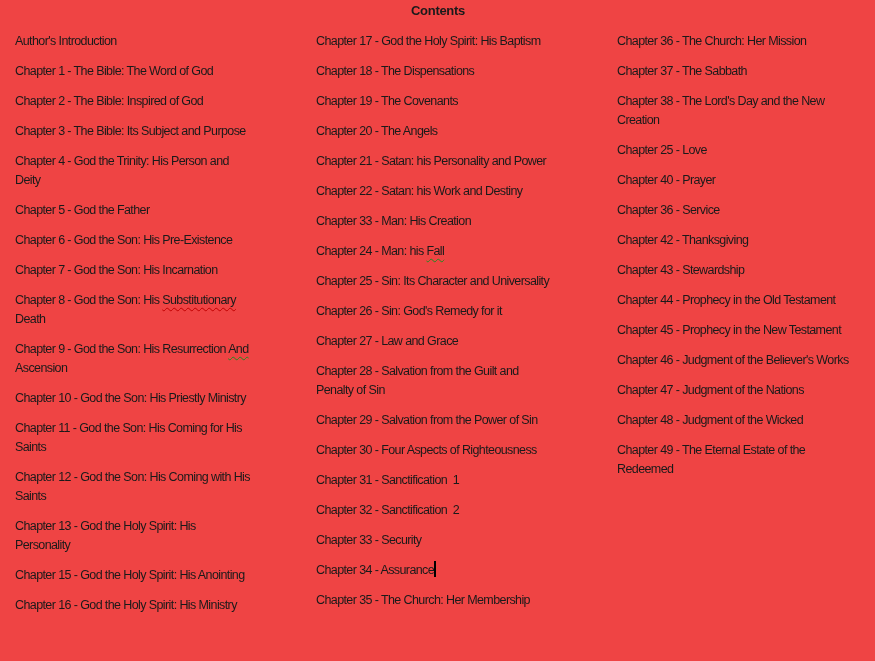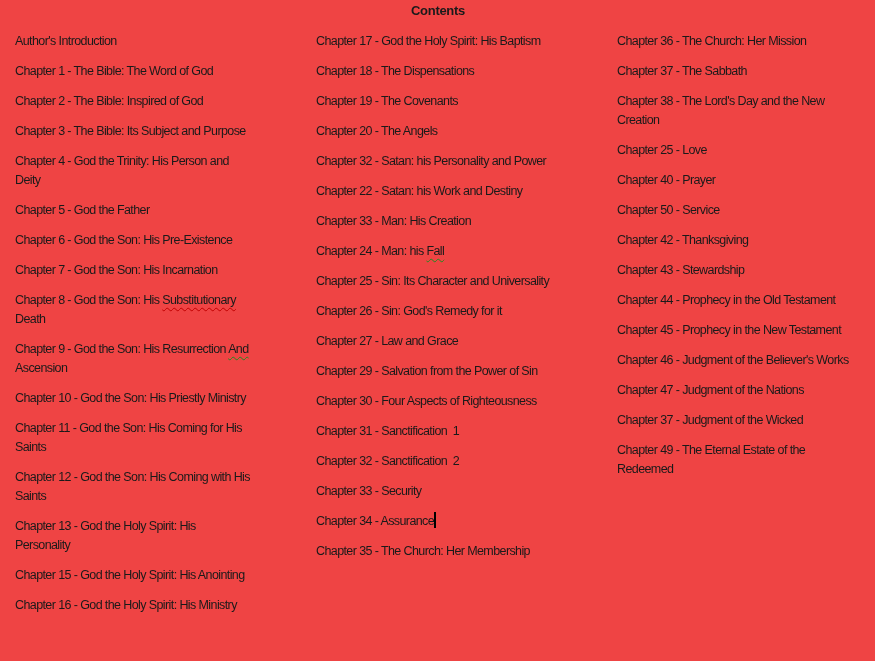--- a/index.html
+++ b/index.html
@@ -88,44 +88,45 @@
       <p class="toc-item"><span class="toc-line"><span>Chapter 12 - God the Son: His Coming with His</span></span><span class="toc-line"><span>Saints</span></span></p>
       <p class="toc-item"><span class="toc-line"><span>Chapter 13 - God the Holy Spirit: His</span></span><span class="toc-line"><span>Personality</span></span></p>
       <p class="toc-item"><span class="toc-line"><span>Chapter 15 - God the Holy Spirit: His Anointing</span></span></p>
       <p class="toc-item"><span class="toc-line"><span>Chapter 16 - God the Holy Spirit: His Ministry</span></span></p>
     </div>
   <div class="toc-col toc-col-1">
       <p class="toc-item"><span class="toc-line"><span>Chapter 17 - God the Holy Spirit: His Baptism</span></span></p>
       <p class="toc-item"><span class="toc-line"><span>Chapter 18 - The Dispensations</span></span></p>
       <p class="toc-item"><span class="toc-line"><span>Chapter 19 - The Covenants</span></span></p>
       <p class="toc-item"><span class="toc-line"><span>Chapter 20 - The Angels</span></span></p>
-      <p class="toc-item"><span class="toc-line"><span>Chapter 32 - Satan: his Personality and Power</span></span></p>
+      <p class="toc-item"><span class="toc-line"><span>Chapter 21 - Satan: his Personality and Power</span></span></p>
       <p class="toc-item"><span class="toc-line"><span>Chapter 22 - Satan: his Work and Destiny</span></span></p>
       <p class="toc-item"><span class="toc-line"><span>Chapter 33 - Man: His Creation</span></span></p>
       <p class="toc-item"><span class="toc-line"><span>Chapter 24 - Man: his </span><span class="sq-green">Fall</span></span></p>
       <p class="toc-item"><span class="toc-line"><span>Chapter 25 - Sin: Its Character and Universality</span></span></p>
       <p class="toc-item"><span class="toc-line"><span>Chapter 26 - Sin: God's Remedy for it</span></span></p>
       <p class="toc-item"><span class="toc-line"><span>Chapter 27 - Law and Grace</span></span></p>
+      <p class="toc-item"><span class="toc-line"><span>Chapter 28 - Salvation from the Guilt and</span></span><span class="toc-line"><span>Penalty of Sin</span></span></p>
       <p class="toc-item"><span class="toc-line"><span>Chapter 29 - Salvation from the Power of Sin</span></span></p>
       <p class="toc-item"><span class="toc-line"><span>Chapter 30 - Four Aspects of Righteousness</span></span></p>
       <p class="toc-item"><span class="toc-line"><span>Chapter 31 - Sanctification  1</span></span></p>
       <p class="toc-item"><span class="toc-line"><span>Chapter 32 - Sanctification  2</span></span></p>
       <p class="toc-item"><span class="toc-line"><span>Chapter 33 - Security</span></span></p>
       <p class="toc-item"><span class="toc-line"><span>Chapter 34 - Assurance</span><span class="caret"></span></span></p>
       <p class="toc-item"><span class="toc-line"><span>Chapter 35 - The Church: Her Membership</span></span></p>
     </div>
   <div class="toc-col toc-col-2">
       <p class="toc-item"><span class="toc-line"><span>Chapter 36 - The Church: Her Mission</span></span></p>
       <p class="toc-item"><span class="toc-line"><span>Chapter 37 - The Sabbath</span></span></p>
       <p class="toc-item"><span class="toc-line"><span>Chapter 38 - The Lord's Day and the New</span></span><span class="toc-line"><span>Creation</span></span></p>
       <p class="toc-item"><span class="toc-line"><span>Chapter 25 - Love</span></span></p>
       <p class="toc-item"><span class="toc-line"><span>Chapter 40 - Prayer</span></span></p>
-      <p class="toc-item"><span class="toc-line"><span>Chapter 50 - Service</span></span></p>
+      <p class="toc-item"><span class="toc-line"><span>Chapter 36 - Service</span></span></p>
       <p class="toc-item"><span class="toc-line"><span>Chapter 42 - Thanksgiving</span></span></p>
       <p class="toc-item"><span class="toc-line"><span>Chapter 43 - Stewardship</span></span></p>
       <p class="toc-item"><span class="toc-line"><span>Chapter 44 - Prophecy in the Old Testament</span></span></p>
       <p class="toc-item"><span class="toc-line"><span>Chapter 45 - Prophecy in the New Testament</span></span></p>
       <p class="toc-item"><span class="toc-line"><span>Chapter 46 - Judgment of the Believer's Works</span></span></p>
       <p class="toc-item"><span class="toc-line"><span>Chapter 47 - Judgment of the Nations</span></span></p>
-      <p class="toc-item"><span class="toc-line"><span>Chapter 37 - Judgment of the Wicked</span></span></p>
+      <p class="toc-item"><span class="toc-line"><span>Chapter 48 - Judgment of the Wicked</span></span></p>
       <p class="toc-item"><span class="toc-line"><span>Chapter 49 - The Eternal Estate of the</span></span><span class="toc-line"><span>Redeemed</span></span></p>
     </div>
 </div>
 
 </body></html>

